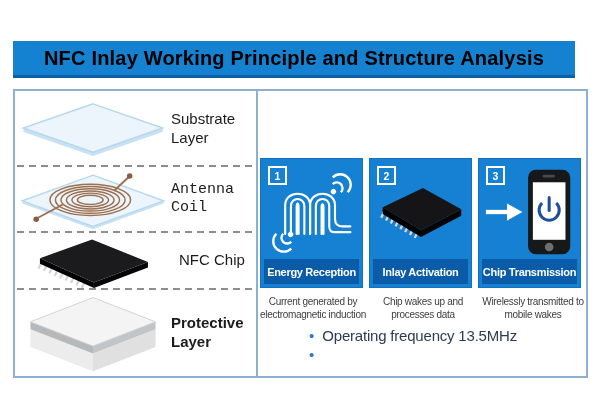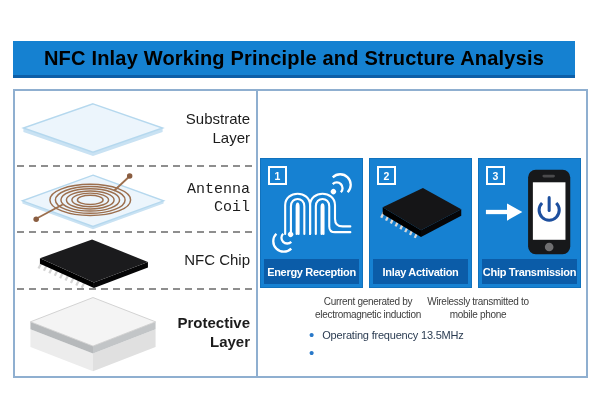--- a/index.html
+++ b/index.html
@@ -16,23 +16,23 @@
   .left-panel { position:absolute; left:13px; top:89px; width:245px; height:289px;
                 border:2px solid #8fafd0; box-sizing:border-box; background:#fff;
                 display:flex; flex-direction:column; }
   .right-panel { position:absolute; left:258px; top:89px; width:330px; height:289px;
                  border:2px solid #8fafd0; border-left:none; box-sizing:border-box; background:#fff; }
 
   
   .layer-row { position:relative; display:flex; align-items:center; }
   .layer-row.dashed::after { content:""; position:absolute; left:2px; right:2px; bottom:-1px; height:2px;
      background:repeating-linear-gradient(90deg,#8e8e8e 0 7px, transparent 7px 12px); }
-  .r1 { height:75px; } .r2 { height:66px;font-family:Liberation Mono, monospace; } .r3 { height:57px; } .r4 { flex:1;font-weight:bold; }
+  .r1 { height:75px; } .r2 { height:66px;font-family:Liberation Mono, monospace; } .r3 { height:57px;gap:8px; } .r4 { flex:1;font-weight:bold; }
   .layer-art { width:156px; display:flex; justify-content:center; align-items:center; }
-  .layer-label { flex:1; text-align:right; font-size:15px; color:#1c1c1c; line-height:1.22; padding-right:6px; }
+  .layer-label { flex:1; text-align:left; font-size:15px; color:#1c1c1c; line-height:1.22; padding-right:6px; }
 
   
   .steps-row { position:absolute; left:2px; top:67px; width:322px; display:flex; gap:6px; }
   .step-box { position:relative; width:103px; height:130px; background:#1681d2;
               border:1px solid #1172bd; box-sizing:border-box; }
   .step-number { position:absolute; left:7px; top:7px; width:15px; height:15px; border:2px solid #fff;
                  color:#fff; font-size:10.5px; font-weight:bold;
                  display:flex; align-items:center; justify-content:center; }
   .step-icon { position:absolute; left:50%; top:4px; transform:translateX(-50%); }
   .step-strip { position:absolute; left:3px; right:3px; bottom:3px; height:25px; background:#0b5ca8;
@@ -42,21 +42,21 @@
   
   .captions-row { position:absolute; left:0; top:204px; width:330px; display:flex; justify-content:center; }
   .caption { width:116px; margin:0 -3px; text-align:center; font-size:10px; letter-spacing:-.3px;
              color:#3d3d3d; line-height:1.32; }
 
   
   .specs { position:absolute; left:0; top:236px; width:330px; display:flex; flex-direction:column;
            align-items:center; gap:3px; }
   .spec-item { display:flex; align-items:center; gap:8px; width:228px; }
   .bullet { color:#2979c9; font-size:15px; line-height:1; }
-  .spec-text { font-size:11px; color:#2b3c52; letter-spacing:-.2px; white-space:nowrap; }
+  .spec-text { font-size:15px; color:#2b3c52; letter-spacing:-.2px; white-space:nowrap; }
 </style>
 </head>
 <body>
 
 <div class="page">
 
   <div class="title-bar">
     <span>NFC Inlay Working Principle and Structure Analysis</span>
   </div>
 
@@ -204,21 +204,22 @@
         </svg>
         <div class="step-strip">
           <span>Chip Transmission</span>
         </div>
       </div>
 
     </div>
 
     <div class="captions-row">
       <div class="caption">Current generated by electromagnetic induction</div>
-      <div class="caption">Wirelessly transmitted to mobile phone</div>
+      <div class="caption">Chip wakes up and processes data</div>
+      <div class="caption">Wirelessly transmitted to mobile wakes</div>
     </div>
 
     <div class="specs">
       <div class="spec-item">
         <span class="bullet">•</span>
         <span class="spec-text">Operating frequency 13.5MHz</span>
       </div>
       <div class="spec-item">
         <span class="bullet">•</span>
       </div>

